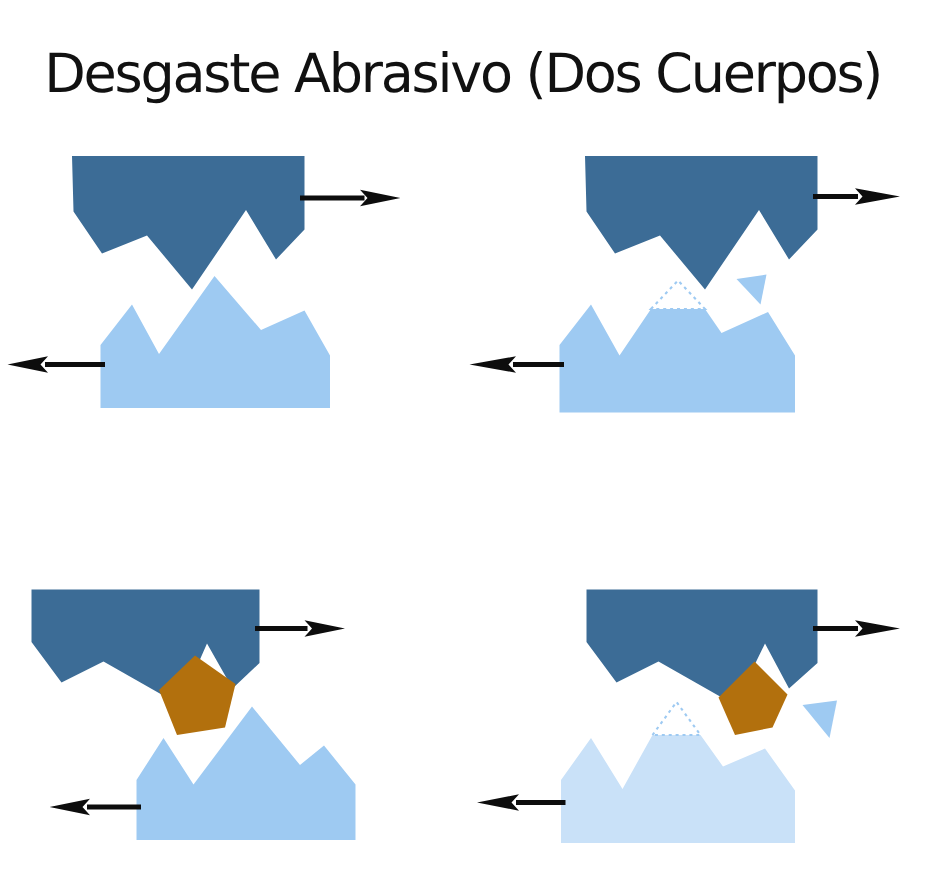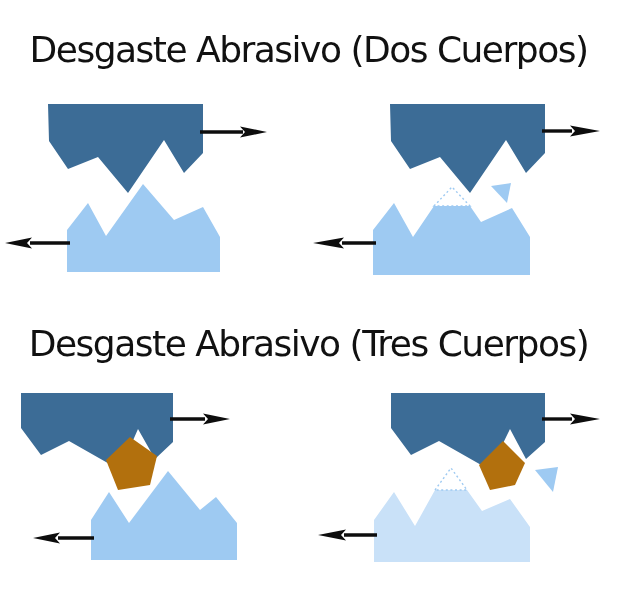--- a/index.html
+++ b/index.html
@@ -63,21 +63,20 @@
     </g>
     <polygon class="lower" points="73,180 73,135 94,108 113,142 134,111 170,111 181,127 212,113 230,142 230,180"></polygon>
     <polygon class="removed" points="134,111 152,92 170,111"></polygon>
     <polygon class="debris" points="191,91 211,88 207,108"></polygon>
     <g>
       <line class="arrow-line" x1="76" y1="148" x2="42" y2="148"></line>
       <polygon class="arrow-head" points="44,142.5 13,148 44,153.5 39,148"></polygon>
     </g>
   </svg>
 
-  <div class="title" id="title-three-body">Desgaste Abrasivo (Tres Cuerpos)</div>
 
   <svg class="panel" id="panel-3" viewBox="0 0 300 208">
     <polygon class="upper" points="21,8 173,8 173,57 155,74 138,44 120,85 69,56 41,70 21,43"></polygon>
     <g>
       <line class="arrow-line" x1="170" y1="34" x2="205" y2="34"></line>
       <polygon class="arrow-head" points="203,28.5 230,34 203,39.5 208,34"></polygon>
     </g>
     <polygon class="lower" points="91,175 91,135 109,107 129,138 168,86 200,125 216,112 237,138 237,175"></polygon>
     <polygon class="particle" points="130,52 157,71 150,100 118,105 106,75"></polygon>
     <g>

